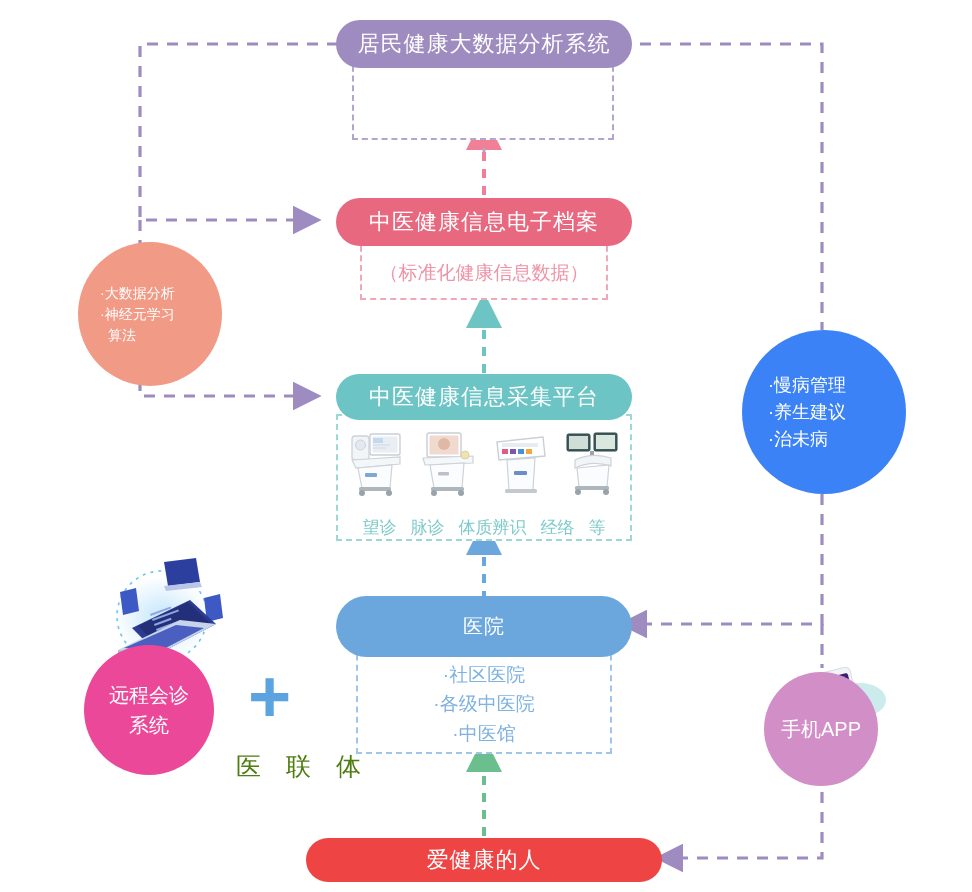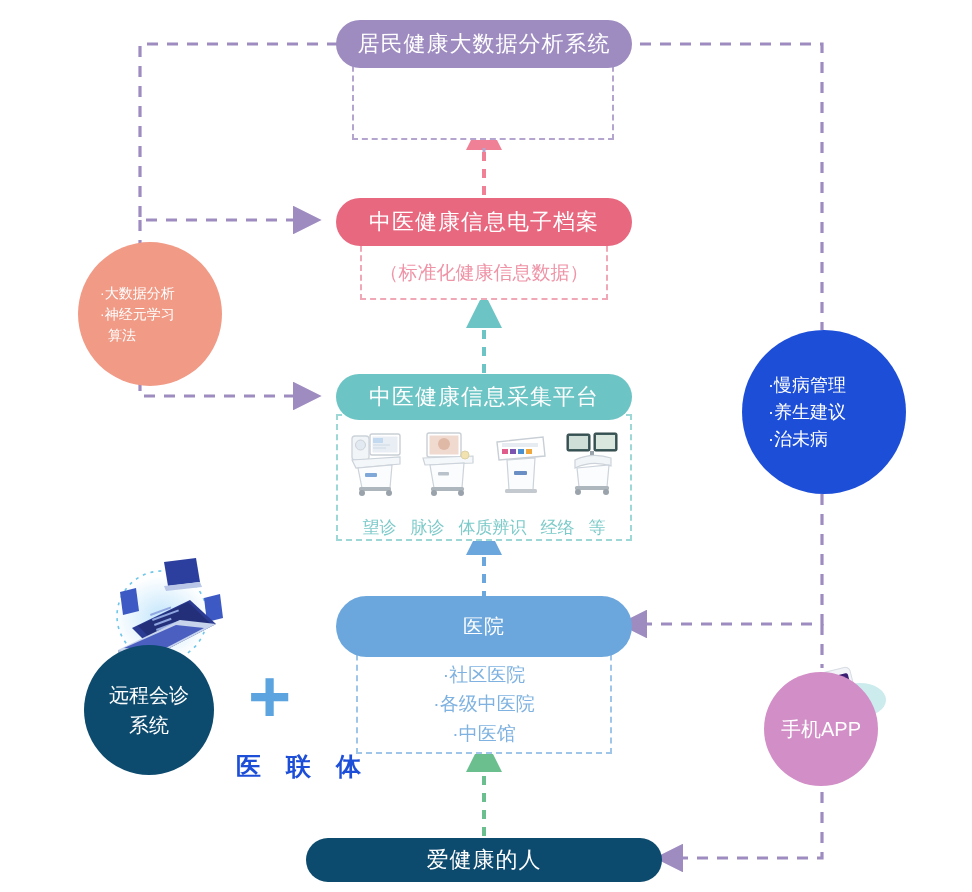--- a/index.html
+++ b/index.html
@@ -13,53 +13,53 @@
 
   
   .pill{
     position:absolute;display:flex;align-items:center;justify-content:center;
     color:#ffffff;border-radius:999px;letter-spacing:1px;white-space:nowrap;font-family:Liberation Serif, serif;
   }
   .pill-purple{background:#9e8cc0;}
   .pill-pink{background:#e8687f;}
   .pill-teal{background:#6cc5c4;}
   .pill-blue{background:#6ba7dd;}
-  .pill-green{background:#0c4a6e;}
+  .pill-green{background:#ef4444;}
 
   
   .dashbox{
     position:absolute;box-sizing:border-box;
     display:flex;flex-direction:column;align-items:center;justify-content:center;
     background:#ffffff;
   }
   .db-purple{border:2px dashed #b3a5cd;color:#a396c6;}
   .db-pink{border:2px dashed #f0a8b6;color:#ef93a6;}
   .db-teal{border:2px dashed #9dd8d7;color:#7ccac9;}
   .db-blue{border:2px dashed #9fc5e8;color:#7fb2e0;}
   .dashbox .ln{line-height:1.55;white-space:nowrap;}
 
   
   .circle{
     position:absolute;border-radius:50%;display:flex;flex-direction:column;
     align-items:flex-start;justify-content:center;color:#ffffff;box-sizing:border-box;
   }
   .circle .ln{line-height:1.5;white-space:nowrap;}
   .c-salmon{background:#f19a86;}
-  .c-olive{background:#1d4ed8;text-align:right;}
-  .c-blue{background:#0c4a6e;}
+  .c-olive{background:#3b82f6;text-align:right;}
+  .c-blue{background:#ec4899;}
   .c-orchid{background:#d28ec6;}
 
   
   .devices{display:flex;align-items:flex-end;justify-content:center;gap:10px;margin-top:4px;}
   .dev{width:62px;display:flex;flex-direction:column;align-items:center;}
   .devlabels{display:flex;justify-content:center;align-items:baseline;gap:14px;margin-top:6px;color:#7ccac9;}
 
   
   .plus-sign{position:absolute;color:#5ba4e0;font-weight:bold;line-height:1;}
-  .yltlabel{position:absolute;color:#1d4ed8;letter-spacing:9px;white-space:nowrap;font-weight:bold;}
+  .yltlabel{position:absolute;color:#4d7c0f;letter-spacing:9px;white-space:nowrap;}
 </style>
 </head>
 <body>
 
 <svg class="layer" viewBox="0 0 972 892" xmlns="http://www.w3.org/2000/svg">
   <defs>
     <marker id="ar-purple" markerWidth="9" markerHeight="9" refX="1" refY="4.5" orient="auto">
       <path d="M0,0 L9,4.5 L0,9 Z" fill="#9e8cc0"></path>
     </marker>
     <marker id="ar-purple-l" markerWidth="9" markerHeight="9" refX="1" refY="4.5" orient="auto">

